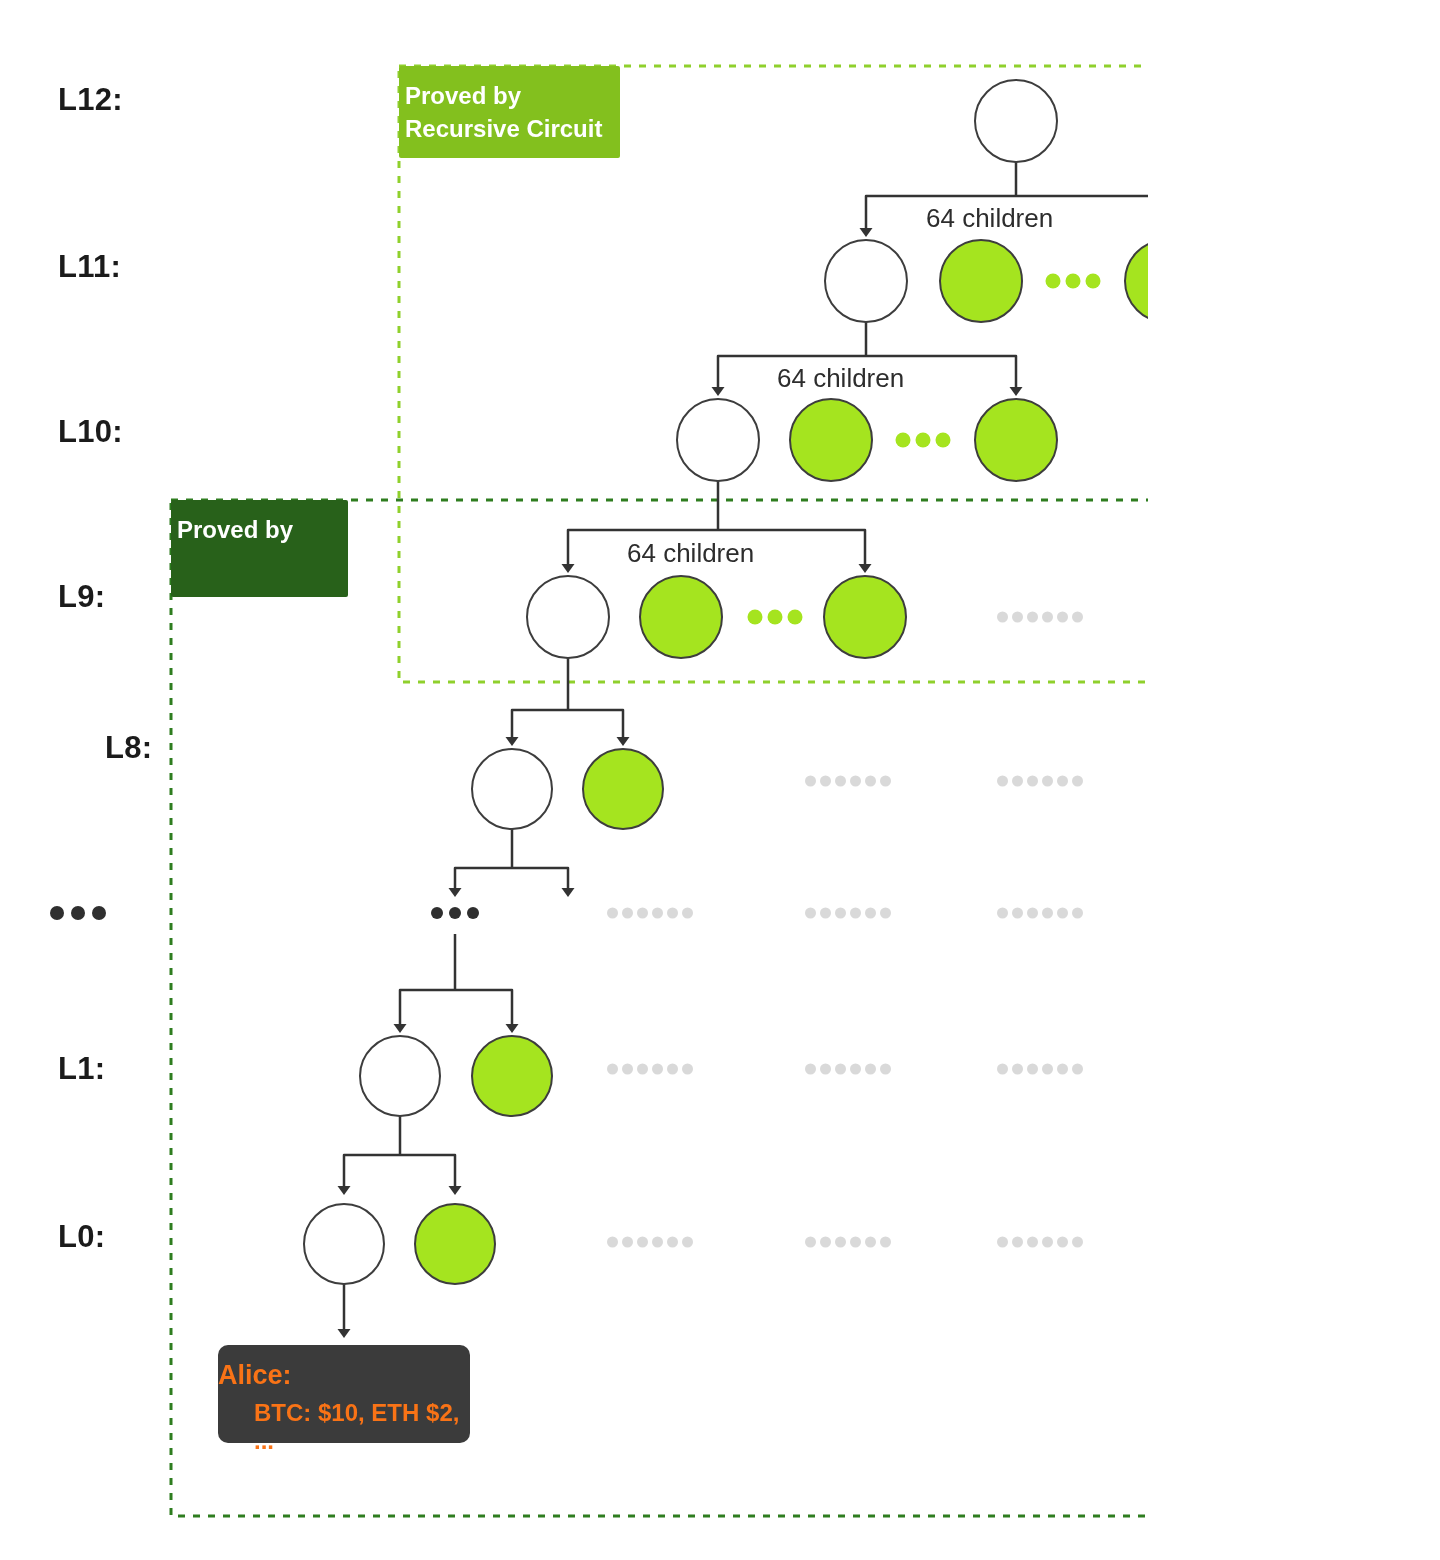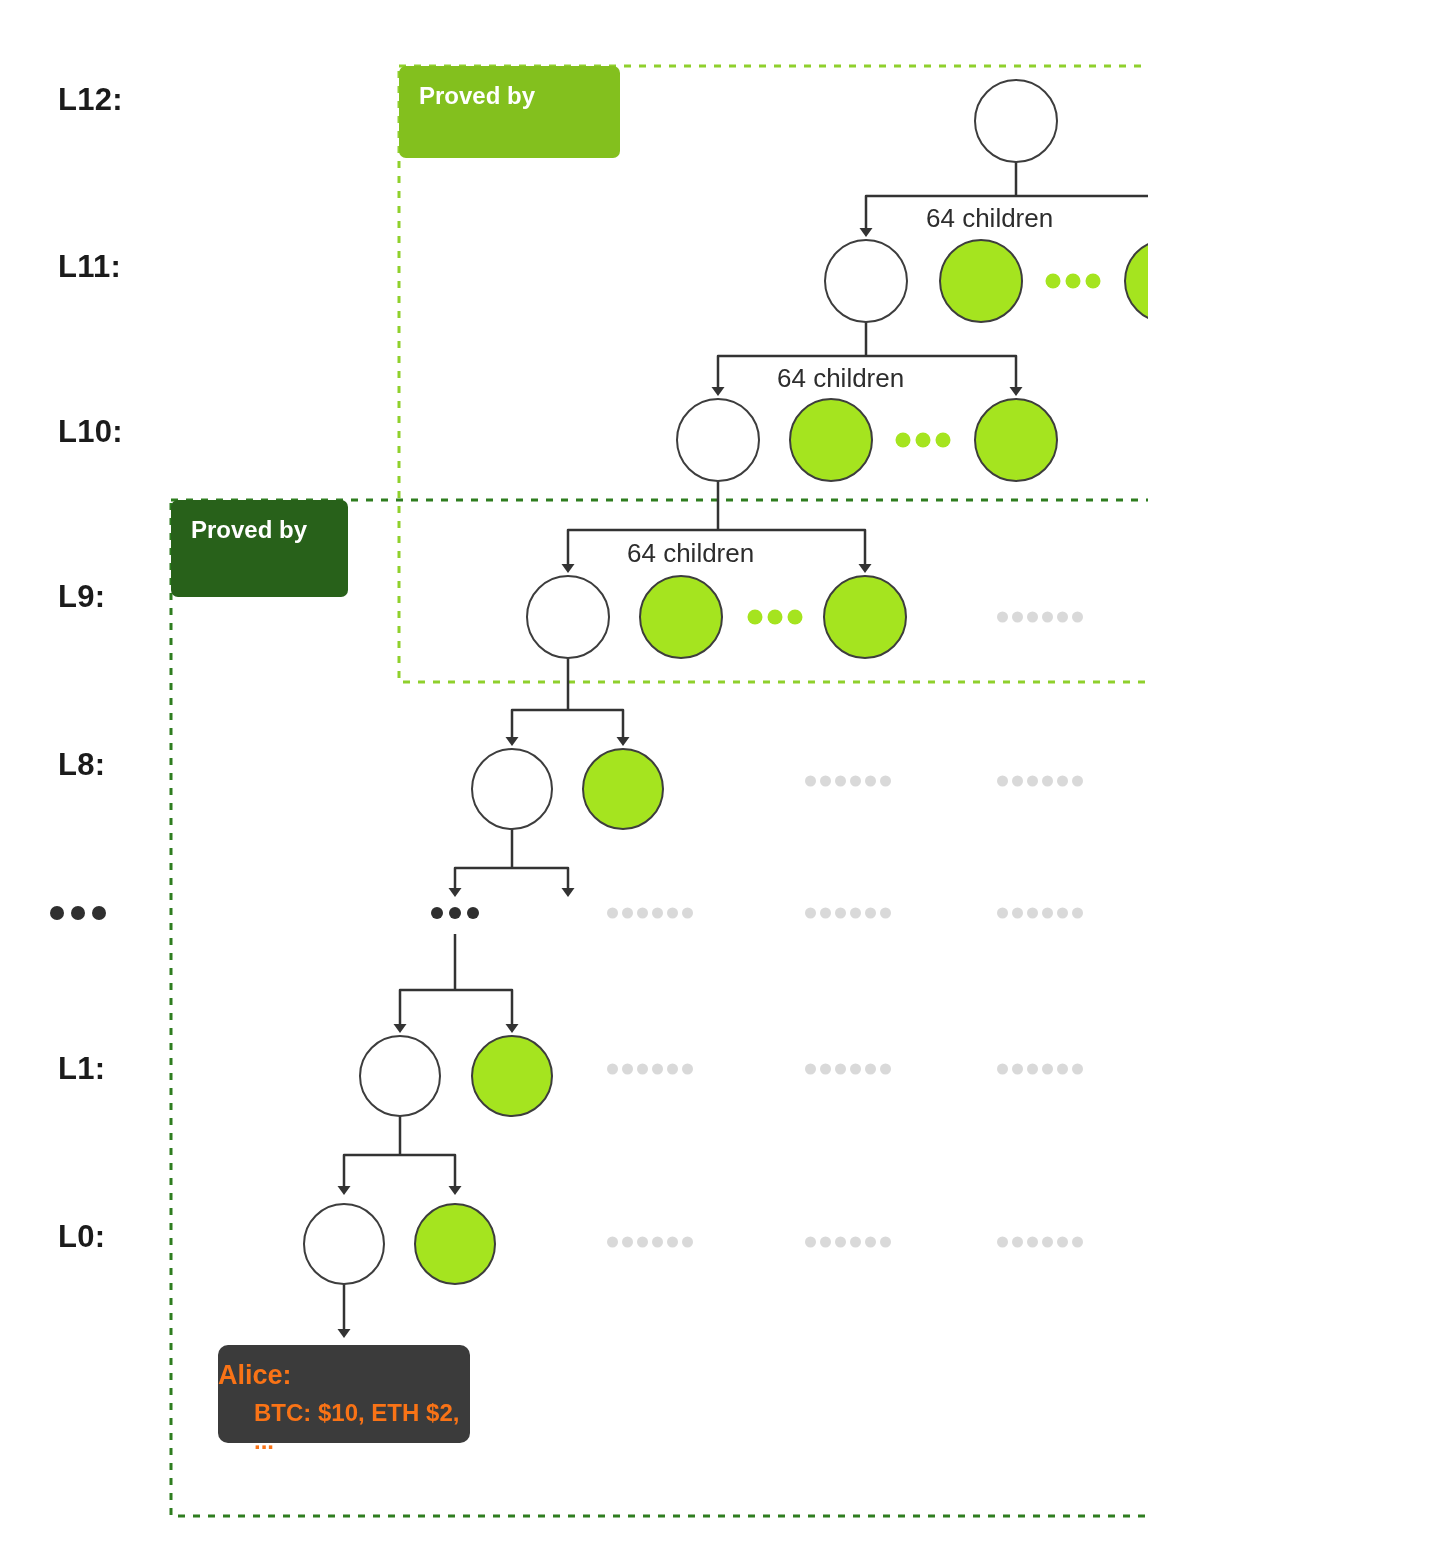--- a/index.html
+++ b/index.html
@@ -7,22 +7,22 @@
   #canvas{position:relative;width:1148px;height:1560px;background:#ffffff;overflow:hidden;}
   #diagram-svg{position:absolute;left:0;top:0;width:1440px;height:1560px;}
 
   .level-label{
     position:absolute;left:58px;
     font-size:31px;font-weight:600;color:#1b1b1b;letter-spacing:.3px;
   }
 
   .badge{
     position:absolute;color:#ffffff;font-weight:700;
-    font-size:24px;line-height:33px;border-radius:7px;
-    padding:13px 16px 0 20px;box-sizing:border-box;
+    font-size:24px;line-height:33px;border-radius:2px;
+    padding:13px 16px 0 6px;box-sizing:border-box;
   }
   .badge-recursive{left:399px;top:66px;width:221px;height:92px;background:var(--badge-recursive-bg,#83c01e);}
   .badge-batch{left:171px;top:500px;width:177px;height:97px;background:var(--badge-batch-bg,#28611a);}
 
   .children-label{
     position:absolute;width:180px;text-align:left;
     font-size:26px;color:#2d2d2d;font-weight:400;
   }
   .children-label.cl1{left:926px;top:203px;}
   .children-label.cl2{left:777px;top:363px;}
@@ -200,27 +200,28 @@
       <circle cx="1239.5" cy="1242" r="5.5" fill="#d9d9d9"></circle>
       <circle cx="1254.5" cy="1242" r="5.5" fill="#d9d9d9"></circle>
       <circle cx="1269.5" cy="1242" r="5.5" fill="#d9d9d9"></circle>
     </svg>
 
   <div id="level-labels">
       <div class="level-label" style="top: 82px;">L12:</div>
       <div class="level-label" style="top: 249px;">L11:</div>
       <div class="level-label" style="top: 414px;">L10:</div>
       <div class="level-label" style="top: 579px;">L9:</div>
-      <div class="level-label" style="top: 747px;">L8:</div>
+      <div class="level-label" style="top: 730px; margin-left: 47px;">L8:</div>
       <div class="level-label" style="top: 1051px;">L1:</div>
       <div class="level-label" style="top: 1219px;">L0:</div>
     </div>
 
   <div class="badge badge-recursive">
     <div>Proved by</div>
+    <div>Recursive Circuit</div>
   </div>
 
   <div class="badge badge-batch">
     <div>Proved by</div>
   </div>
 
   <div class="children-label cl1">64 children</div>
   <div class="children-label cl2">64 children</div>
   <div class="children-label cl3">64 children</div>
 

